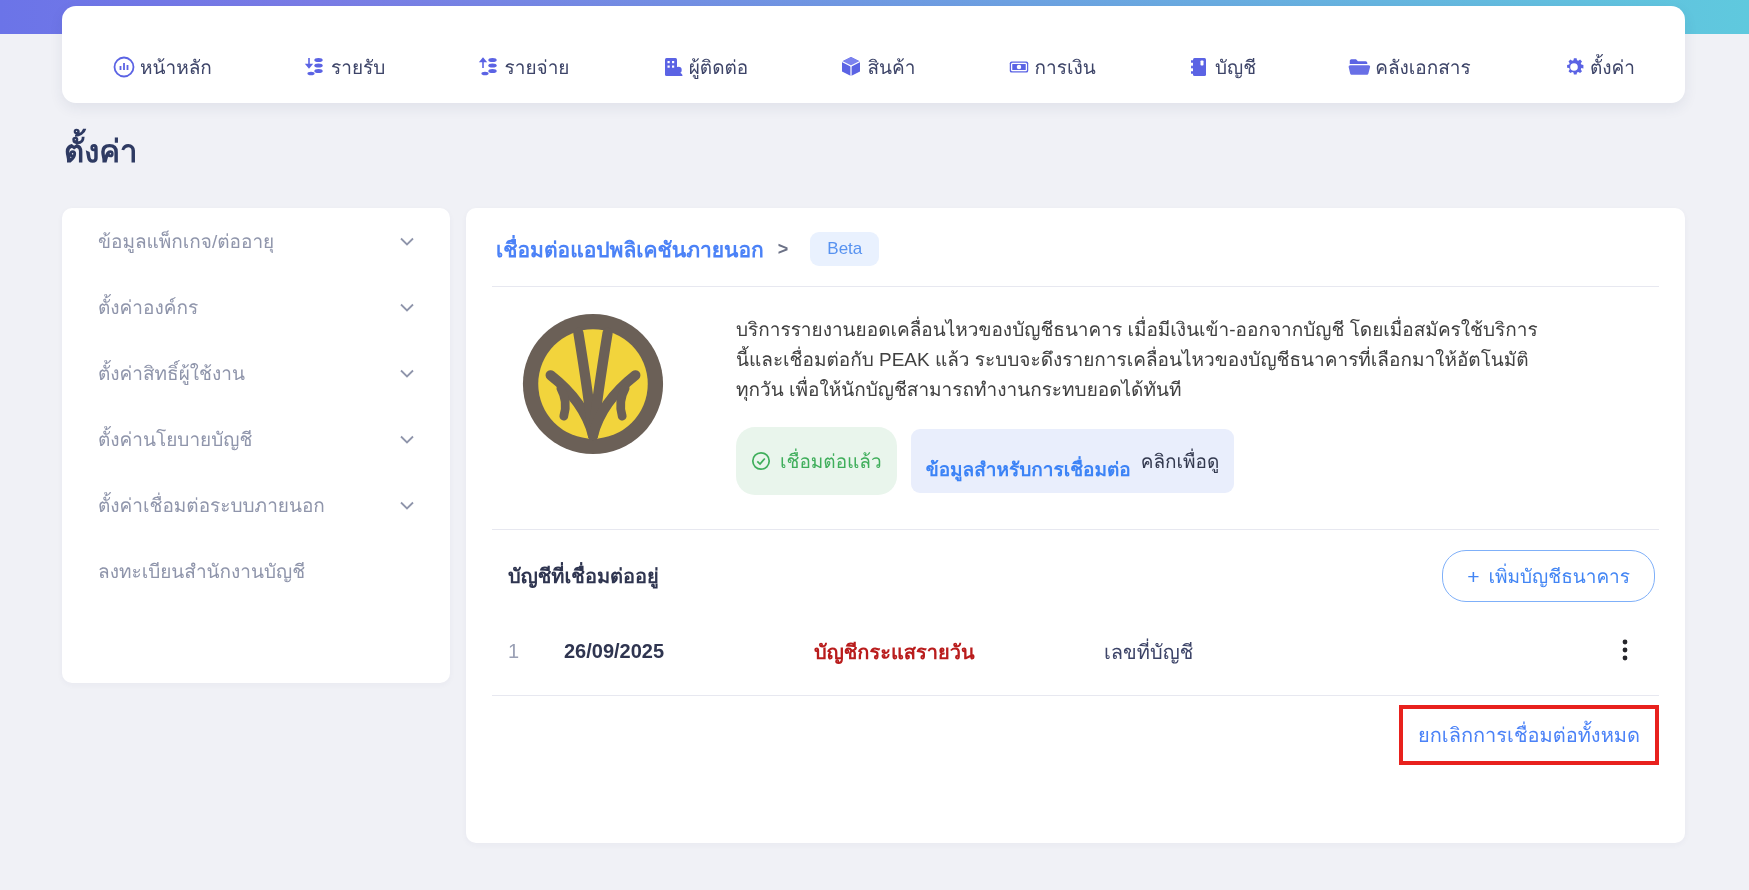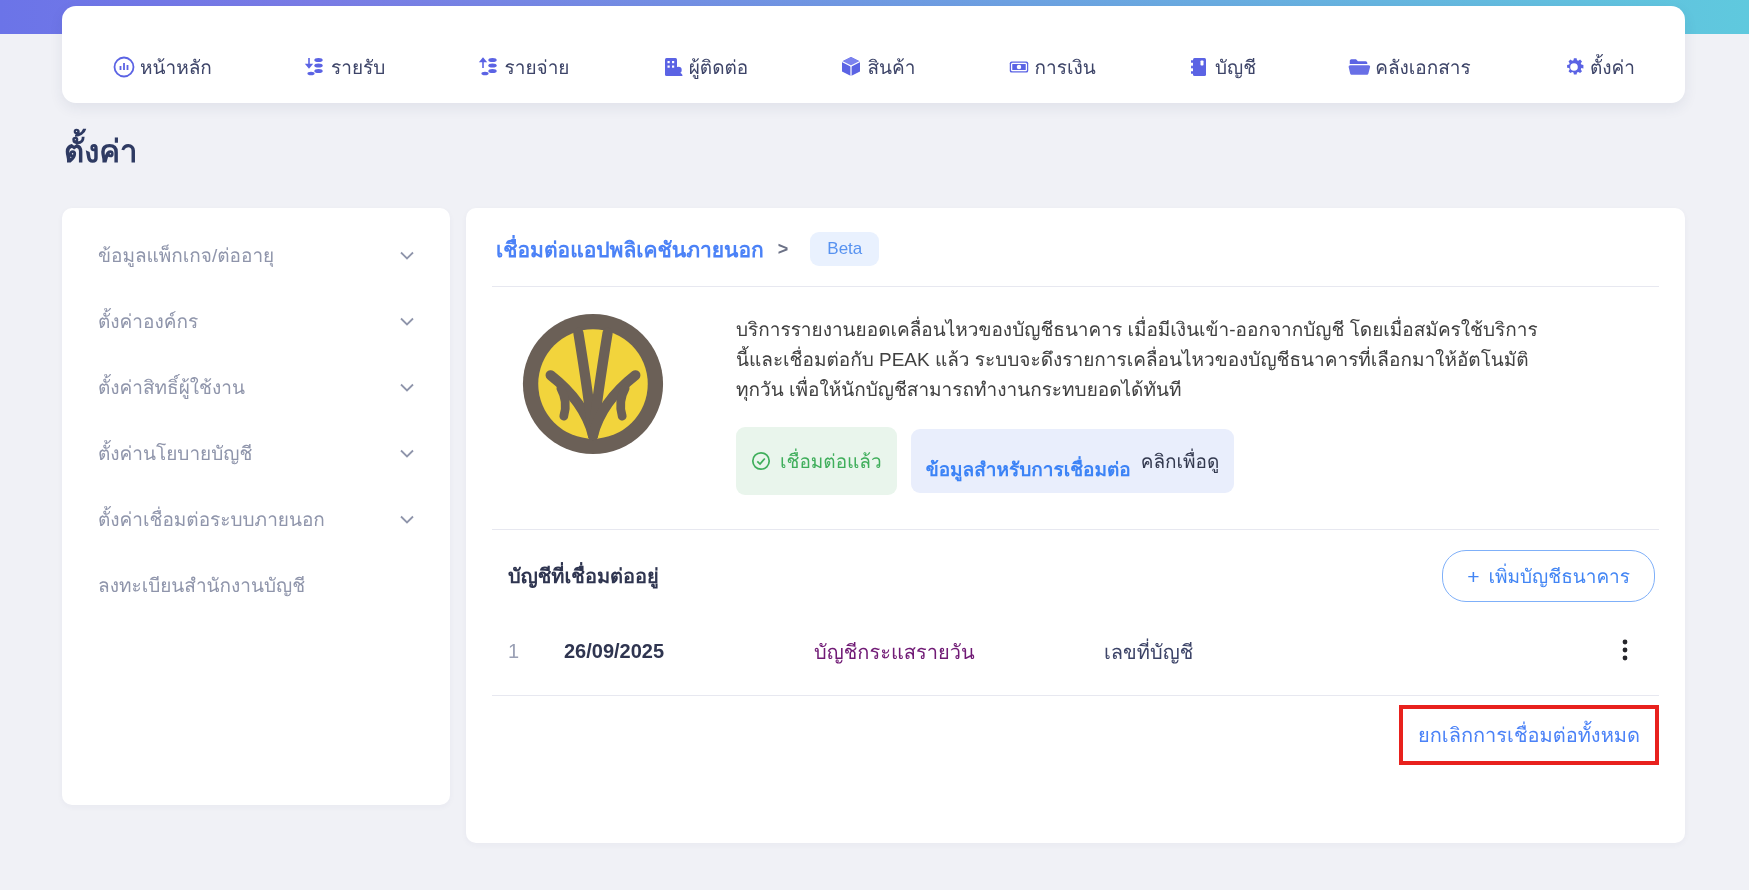--- a/index.html
+++ b/index.html
@@ -33,24 +33,23 @@
   .nav-item svg { display:block; }
 
   
   .page-title {
     position:absolute; left:64px; top:126px;
     font-size:31px; font-weight:700; color:#2e3a62;
   }
 
   
   .sidebar-card {
-    position:absolute; left:62px; top:208px; width:388px; height:597px;
+    position:absolute; left:62px; top:208px; width:388px; height:475px;
     background:#ffffff; border-radius:10px;
     box-shadow:0 2px 6px rgba(40,50,90,.04);
-    padding-top:14px;
   }
   .side-item {
     height:66px; padding:0 36px;
     display:flex; align-items:center; justify-content:space-between;
     font-size:19px; color:#8f95ab; cursor:pointer;
   }
   .side-item .chev { color:#8f95ab; display:inline-flex; }
 
   
   .main-card {
@@ -74,21 +73,21 @@
   .divider { border-top:1px solid #e7e8f0; }
 
   .profile-sec { display:flex; padding:24px 4px 0 28px; }
   .logo-wrap { width:146px; height:146px; flex:0 0 auto; }
   .profile-txt { margin-left:70px; padding-top:4px; max-width:810px; }
   .desc { font-size:19px; line-height:1.58; color:#404040; }
   .badges-row { display:flex; align-items:center; gap:14px; margin:22px 0 0 0; }
   .badge-green {
     display:inline-flex; align-items:center; gap:9px;
     background:#e9f5ec; color:#3fae5b; font-size:19px;
-    border-radius:9px; padding:19px 15px;
+    border-radius:19px; padding:19px 15px;
   }
   .badge-blue {
     display:inline-flex; align-items:center; gap:10px;
     background:#e9eefc; font-size:19px;
     border-radius:9px; padding:9px 15px; cursor:pointer;
   }
   .badge-blue .b-strong { color:#3c83f6; font-weight:700;margin-top:16px; }
   .badge-blue .b-suffix { color:#33394f; }
 
   .sec-divider { margin-top:34px; }
@@ -107,21 +106,21 @@
   .add-btn .plus { font-size:21px; line-height:1; }
 
   .acct-row {
     display:grid; grid-template-columns:56px 250px 290px 1fr 60px;
     align-items:center;
     padding:26px 4px 26px 16px;
     font-size:20px;
   }
   .acct-idx  { color:#9aa0b5; }
   .acct-date { color:#2f3550; font-weight:600; }
-  .acct-type { color:#701a75; }
+  .acct-type { color:#b91c1c;font-weight:bold; }
   .acct-num  { color:#3d4468; }
   .kebab-btn { background:none; border:none; cursor:pointer; justify-self:center; padding:4px 8px; }
 
   .footer-row {
     display:flex; justify-content:flex-end;
     padding:4px 0 0 0; margin-top:2px;
   }
   .annot-box {
     border:4px solid #e8211d;
     padding:10px 15px;

